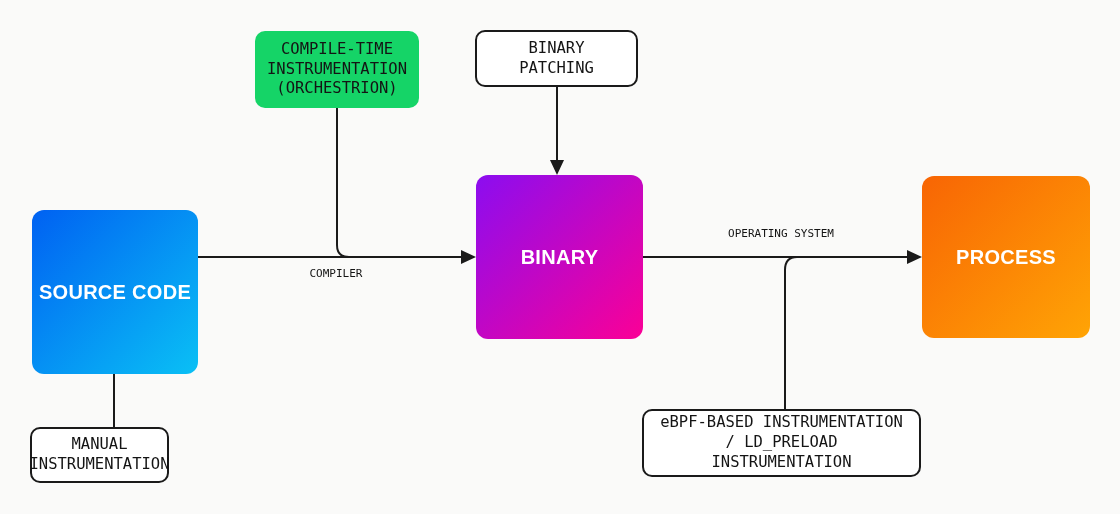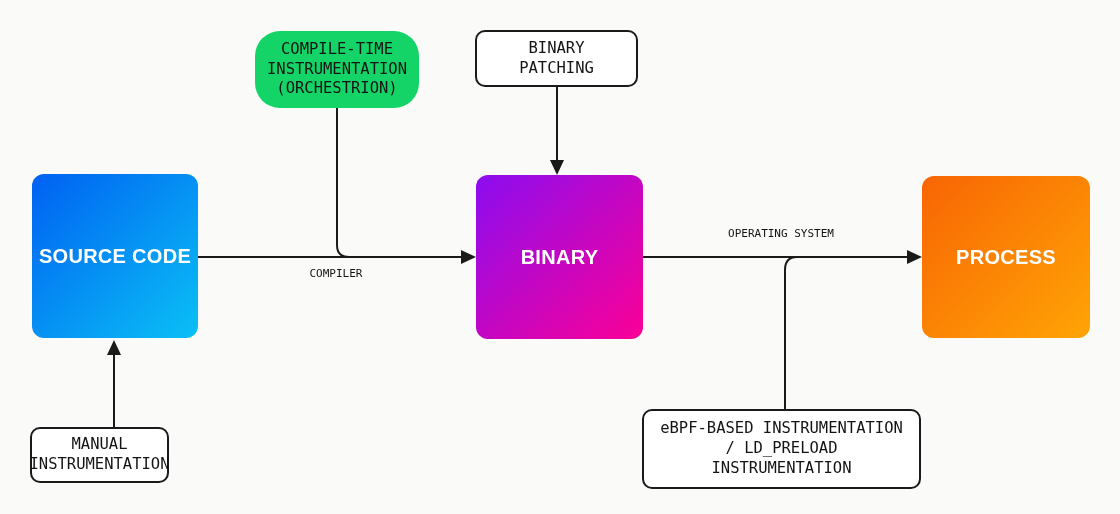--- a/index.html
+++ b/index.html
@@ -57,21 +57,21 @@
     white-space: nowrap;
   }
   
   .node-source  { left: 32px;  top: 174px; width: 166px; height: 164px; }
   .node-binary  { left: 476px; top: 175px; width: 167px; height: 164px; }
   .node-process { left: 922px; top: 176px; width: 168px; height: 162px; }
   
   .anno-compile { left: 255px; top: 31px;  width: 164px; height: 77px; }
   .anno-patch   { left: 475px; top: 30px;  width: 163px; height: 57px; }
   .anno-manual  { left: 30px;  top: 427px; width: 139px; height: 56px; }
-  .anno-ebpf    { left: 642px; top: 409px; width: 279px; height: 80px; }
+  .anno-ebpf    { left: 642px; top: 409px; width: 279px; height: 68px; }
   
   .label-compiler { left: 256px; top: 267px; width: 160px; }
   .label-os       { left: 701px; top: 227px; width: 160px; }
 </style>
 </head>
 <body>
 
 <div class="canvas" style="background: rgb(250, 250, 249);">
 
   <svg class="edges-layer" viewBox="0 0 1120 514">
@@ -86,33 +86,33 @@
 
     <path d="M643 257 H907" fill="none" stroke-width="2" stroke="#1a1a1a"></path>
     <polygon points="922,257 907,250 907,264" fill="#1a1a1a"></polygon>
 
     <path d="M785 409 V270 Q785 257 797 257 L808 257" fill="none" stroke-width="2" stroke="#1a1a1a"></path>
 
     <path d="M114 427 V355" fill="none" stroke-width="2" stroke="#1a1a1a"></path>
     <polygon points="114,340 107,355 121,355" fill="#1a1a1a"></polygon>
   </svg>
 
-  <div class="node node-source" style="background: linear-gradient(135deg, rgb(0, 97, 242), rgb(10, 192, 245));">
+  <div class="node node-source" style="background: linear-gradient(135deg, rgb(0, 97, 242), rgb(10, 192, 245)); margin-top: 36px;">
     <span class="node-label">SOURCE CODE</span>
   </div>
 
   <div class="node node-binary" style="background: linear-gradient(135deg, rgb(139, 13, 240), rgb(251, 0, 150));">
     <span class="node-label">BINARY</span>
   </div>
 
   <div class="node node-process" style="background: linear-gradient(135deg, rgb(248, 101, 4), rgb(255, 164, 5));">
     <span class="node-label">PROCESS</span>
   </div>
 
-  <div class="anno anno-compile" style="background: rgb(21, 212, 103); border-radius: 25px;">
+  <div class="anno anno-compile" style="background: rgb(21, 212, 103);">
     <span>COMPILE-TIME
 INSTRUMENTATION
 (ORCHESTRION)</span>
   </div>
 
   <div class="anno bordered anno-patch">
     <span>BINARY
 PATCHING</span>
   </div>
 

